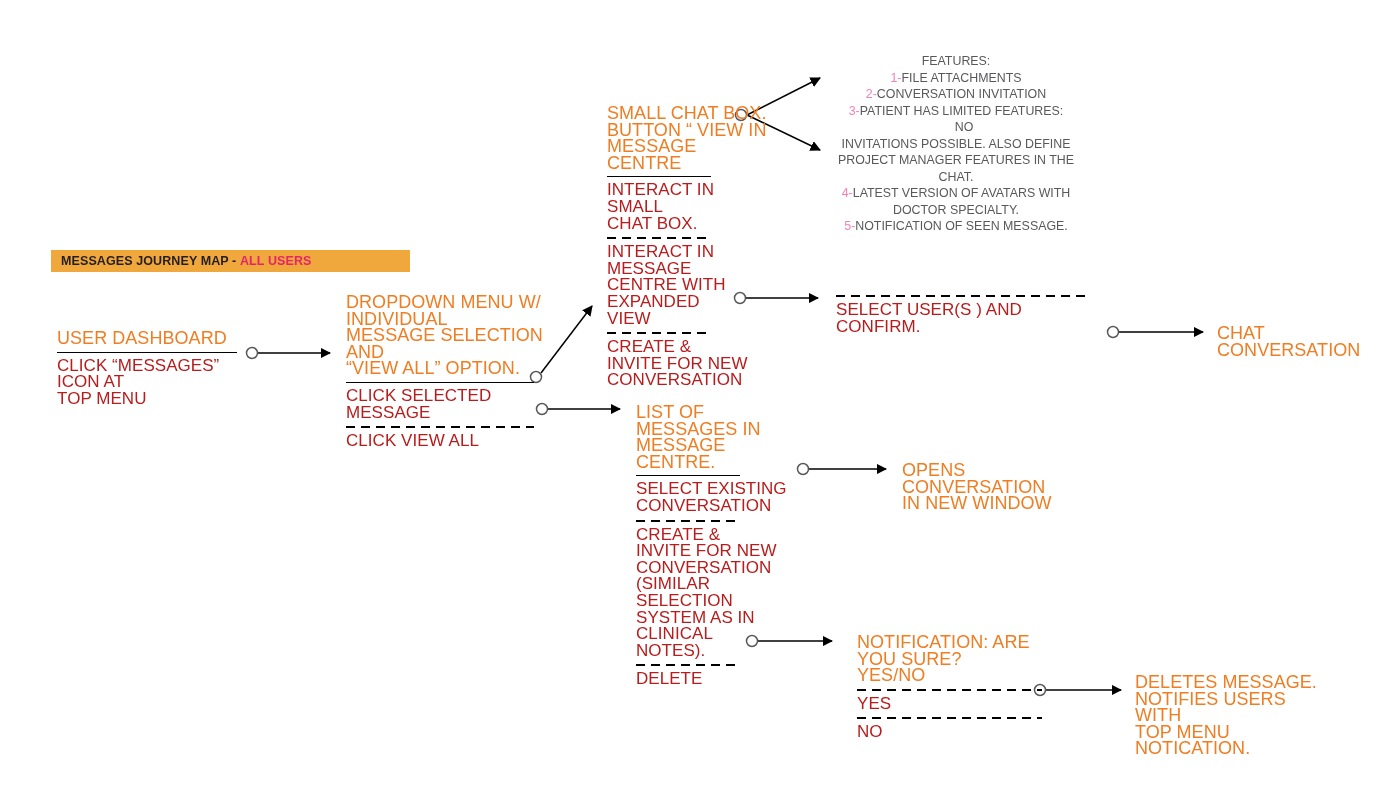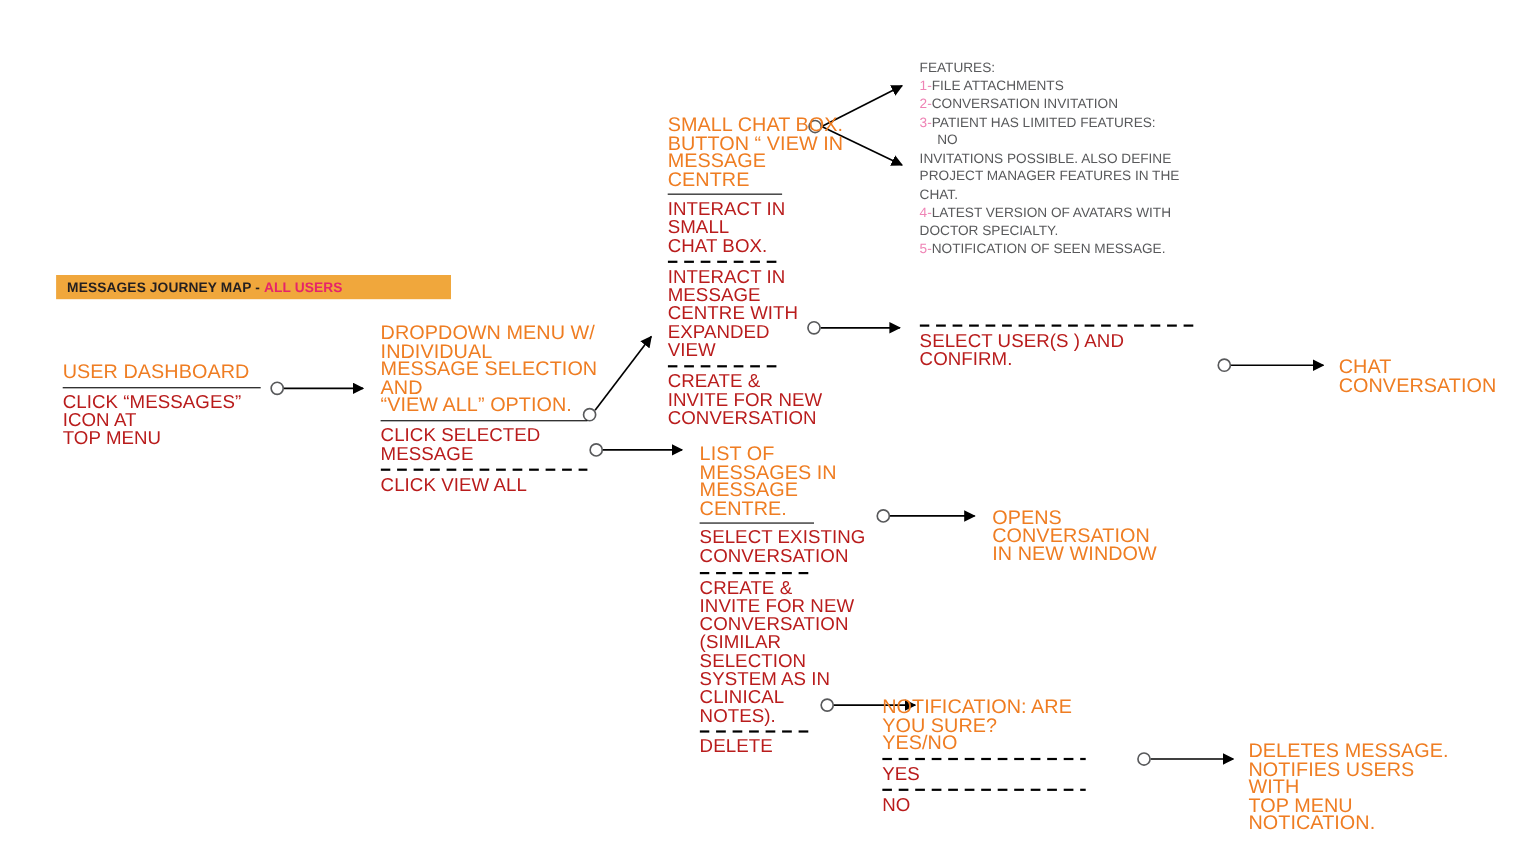--- a/index.html
+++ b/index.html
@@ -86,20 +86,21 @@
 
   
   .features {
     position: absolute;
     left: 836px;
     top: 53px;
     width: 240px;
     color: #58595b;
     font-size: 12.4px;
     line-height: 16.5px;
+    text-align: center;
   }
   .features .num { color: #ef83b5; }
   .features .indent { padding-left: 16px; display: inline-block; }
 
   
   svg.links {
     position: absolute;
     left: 0;
     top: 0;
     width: 1400px;
@@ -248,21 +249,21 @@
 NOTES).</div>
     <div class="rule-dashed" style="width:104px;"></div>
     <div class="opt" style="white-space:pre-line;">DELETE</div>
   </div>
 
   <div class="node" style="left:902px; top:462px; width:200px;">
     <div class="head" style="white-space:pre-line;">OPENS CONVERSATION
  IN NEW WINDOW</div>
   </div>
 
-  <div class="node" style="left:802px; top:634px; width:200px;">
+  <div class="node" style="left:857px; top:634px; width:200px;">
     <div class="head" style="white-space:pre-line;">NOTIFICATION: ARE YOU SURE?
 YES/NO</div>
     <div class="rule-dashed" style="width:185px;"></div>
     <div class="opt" style="white-space:pre-line;">YES</div>
     <div class="rule-dashed" style="width:185px;"></div>
     <div class="opt" style="white-space:pre-line;">NO</div>
   </div>
 
   <div class="node" style="left:1135px; top:674px; width:200px;">
     <div class="head" style="white-space:pre-line;">DELETES MESSAGE.

